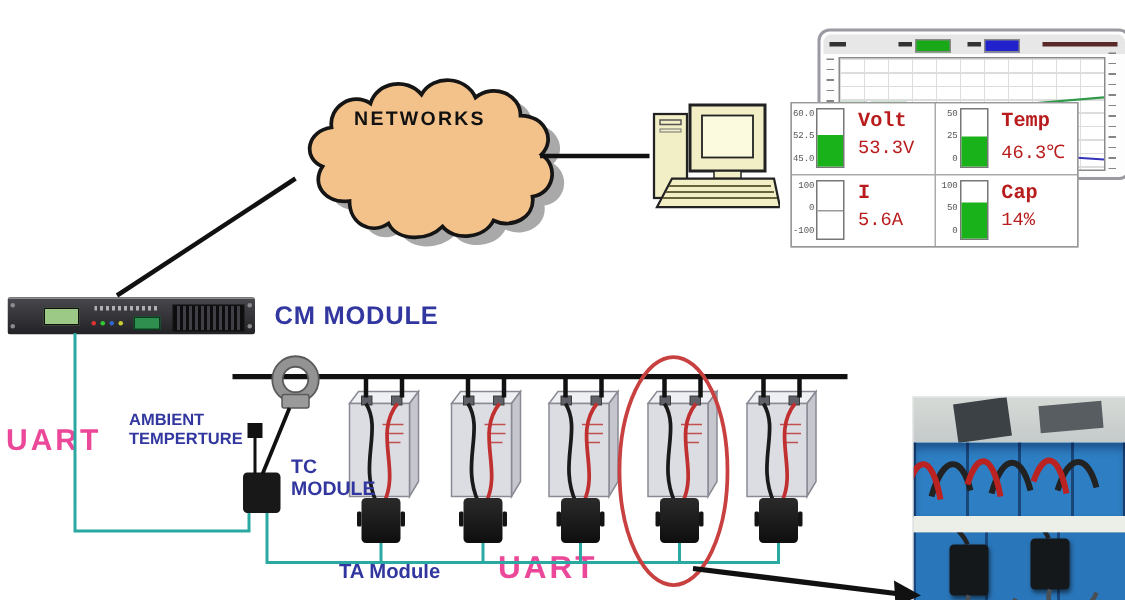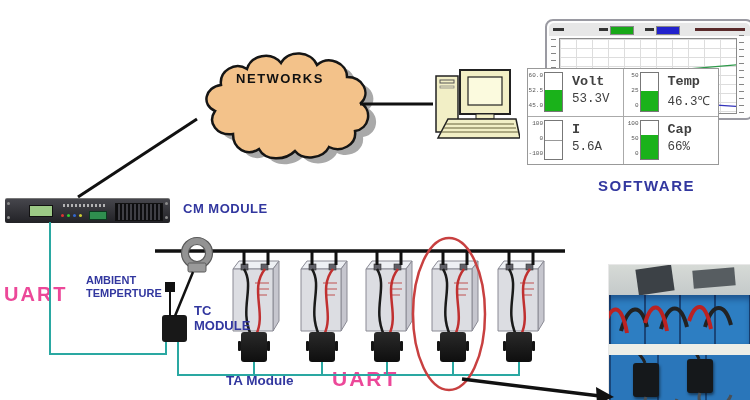--- a/index.html
+++ b/index.html
@@ -5,21 +5,21 @@
   html,body{margin:0;padding:0;}
   body{font-family:"Liberation Sans",sans-serif;background:#fff;}
   #stage{position:relative;width:750px;height:400px;background:#ffffff;overflow:hidden;margin-top:11px;}
 
   .abs{position:absolute;}
   .navy{color:#32379f;}
   .teal{color:#ec4899;}
 
   
   .lbl{position:absolute;font-weight:bold;white-space:nowrap;z-index:5;}
-  #lbl-cm{left:183px;top:190px;font-size:13px;letter-spacing:.5px;}
+  #lbl-cm{left:183px;top:190px;font-size:17px;letter-spacing:.5px;}
   #lbl-software{left:598px;top:166px;font-size:15px;letter-spacing:1.5px;}
   #lbl-uart-left{left:4px;top:272px;font-size:20px;letter-spacing:2px;}
   #lbl-uart-bottom{left:332px;top:356px;font-size:21px;letter-spacing:2px;}
   #lbl-ambient{left:86px;top:263px;font-size:11px;line-height:1.2;}
   #lbl-tc{left:194px;top:293px;font-size:13px;line-height:1.15;}
   #lbl-ta{left:226px;top:362px;font-size:13.5px;}
 
   
   #cloud{left:195px;top:28px;width:190px;height:132px;z-index:2;}
   #cloud-text{left:205px;top:60px;width:150px;text-align:center;font-weight:bold;
@@ -53,21 +53,21 @@
   
   #gauge-panel{left:527px;top:57px;width:190px;height:95px;background:#aaa;border:1px solid #999;
     display:grid;grid-template-columns:1fr 1fr;grid-template-rows:1fr 1fr;gap:1px;z-index:4;}
   .gauge-cell{background:#fff;position:relative;display:flex;align-items:flex-start;}
   .gauge-ticks{width:15px;display:flex;flex-direction:column;justify-content:space-between;
     align-items:flex-end;height:36px;margin:4px 1px 0 0;font-family:"Liberation Mono",monospace;
     font-size:6px;color:#555;line-height:1;}
   .gauge-bar{width:17px;height:38px;border:1px solid #777;background:#fff;position:relative;margin-top:3px;}
   .gauge-fill{position:absolute;left:0;right:0;bottom:0;background:#1ab21a;}
   .gauge-mid{position:absolute;left:0;right:0;top:50%;height:1px;background:#999;}
-  .gauge-text{margin:5px 0 0 9px;font-family:"Liberation Mono",monospace;color:#404040;}
+  .gauge-text{margin:5px 0 0 9px;font-family:"Liberation Mono",monospace;color:#b91c1c;}
   .gauge-label{font-weight:bold;font-size:13.5px;}
   .gauge-value{font-size:12.5px;margin-top:3px;}
 
   
   #rack{left:5px;top:187px;width:165px;height:24px;background:linear-gradient(#46464c,#222226);
     border-top:1px solid #777;border-radius:2px;z-index:2;}
   #rack .screw{position:absolute;width:3px;height:3px;border-radius:50%;background:#8b8b8b;}
   #rack-lcd{position:absolute;left:24px;top:6px;width:22px;height:10px;background:#9cc986;border:1px solid #111;}
   #rack-text{position:absolute;left:58px;top:5px;width:42px;height:3px;
     background:repeating-linear-gradient(90deg,#cfcfcf 0 2px,transparent 2px 4px);opacity:.8;}
@@ -195,26 +195,25 @@
         <div class="gauge-ticks">
           <span>100</span>
           <span>50</span>
           <span>0</span>
         </div>
         <div class="gauge-bar">
           <div class="gauge-fill" style="height: 62%; background: rgb(26, 178, 26);"></div>
         </div>
         <div class="gauge-text">
           <div class="gauge-label">Cap</div>
-          <div class="gauge-value">66%</div>
+          <div class="gauge-value">14%</div>
         </div>
       </div>
     </div>
 
-  <div id="lbl-software" class="lbl navy">SOFTWARE</div>
 
   <div id="rack" class="abs">
     <div class="screw" style="left:2px;top:3px;"></div>
     <div class="screw" style="left:2px;top:17px;"></div>
     <div class="screw" style="right:2px;top:3px;"></div>
     <div class="screw" style="right:2px;top:17px;"></div>
     <div id="rack-lcd"></div>
     <div id="rack-text"></div>
     <div id="rack-buttons"></div>
     <div id="rack-terminal"></div>

